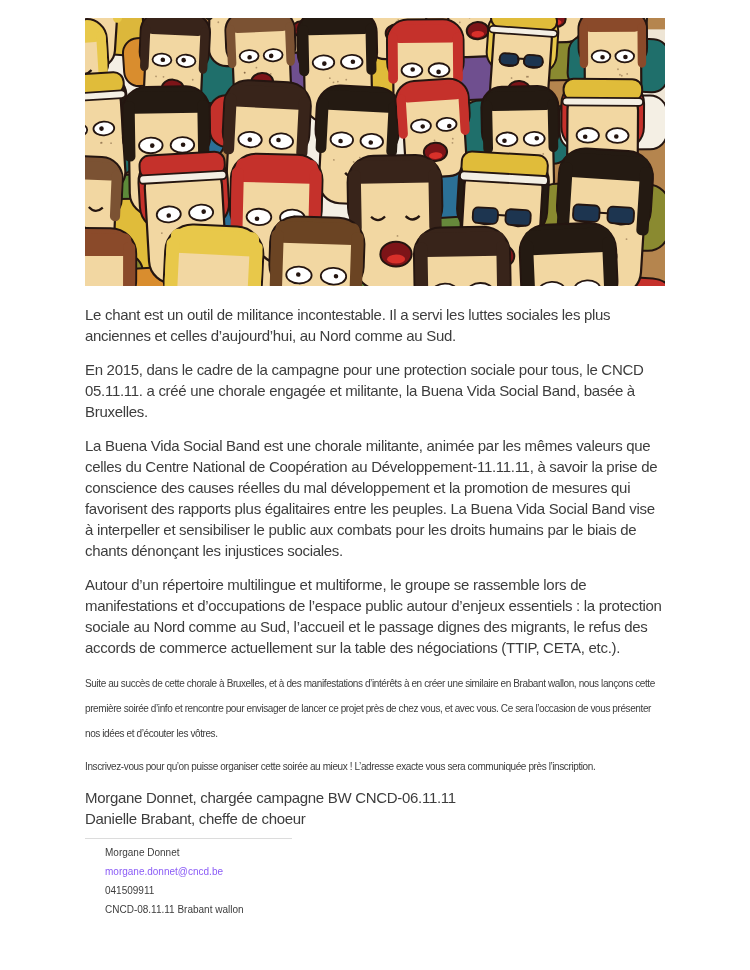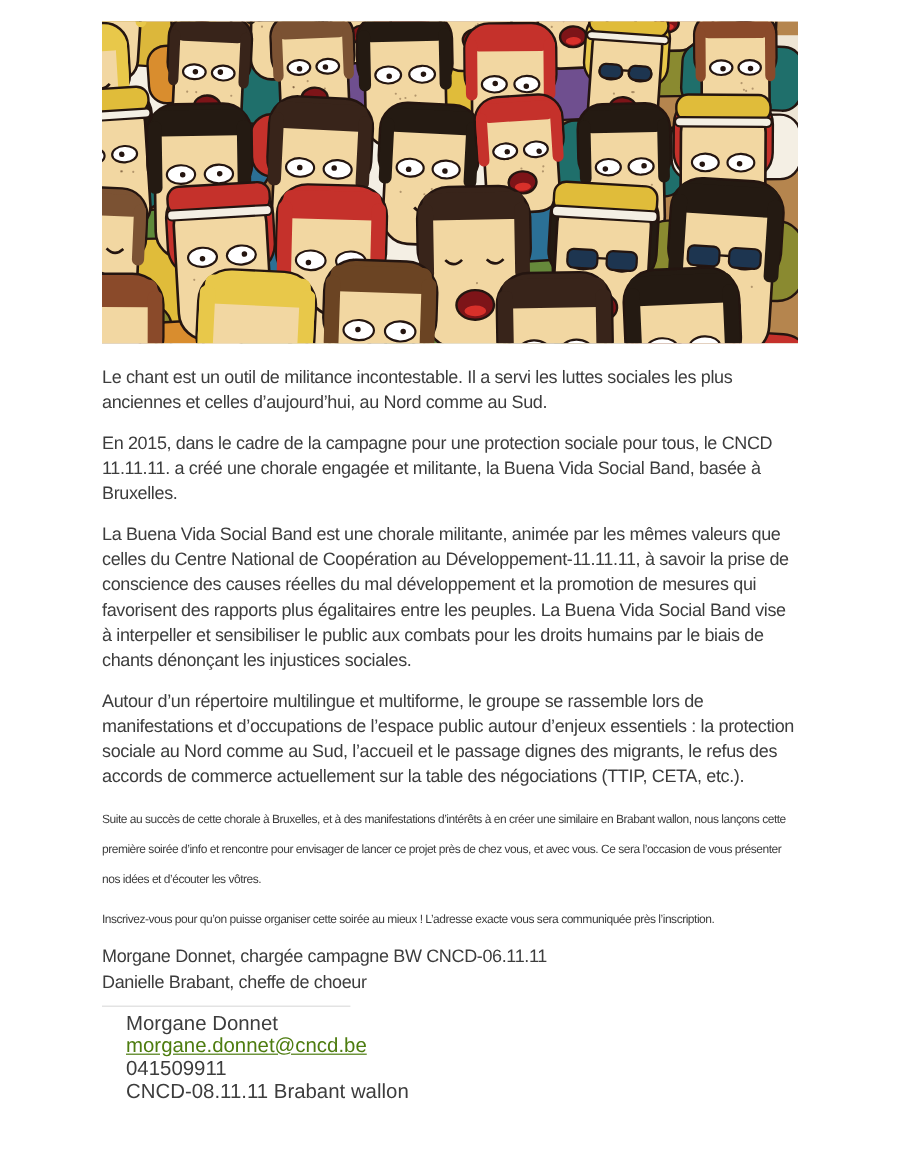--- a/index.html
+++ b/index.html
@@ -8,23 +8,23 @@
     font-family:"Liberation Sans",sans-serif;color:#3d3d3d;
   }
   .content{width:580px;margin:18px auto}
   .hero{margin:0;width:580px;height:268px;overflow:hidden;background:#b5854e}
   .hero svg{display:block}
   .body-text{padding-top:18px}
   p{margin:0 0 13px;font-size:15px;line-height:21px;letter-spacing:-0.3px}
   p.lg{font-size:10px;line-height:25px;letter-spacing:-0.4px;margin:0 0 8px}
   p.credits{margin-bottom:9px}
   .sig-divider{width:207px;border-top:1px solid #dcdcdc;margin:2px 0 5px}
-  .sig-lines{padding-left:20px;font-size:17px;line-height:18px}
+  .sig-lines{padding-left:20px;font-size:10px;line-height:18px}
   .sig-lines > div{margin:0 0 1px}
-  .sig-email{color:#4d7c0f;text-decoration:underline;cursor:pointer}
+  .sig-email{color:#8b5cf6;cursor:pointer}
 </style>
 </head>
 <body>
 
 <div class="page">
   <div class="content">
 
     <figure class="hero" id="hero">
         <svg width="580" height="268" viewBox="0 0 580 268">
           <rect x="0" y="0" width="580" height="268" fill="#b5854e"></rect>
@@ -621,21 +621,21 @@
             <circle cx="481.6663879761992" cy="291.161853390838" r="0.9" fill="rgba(60,30,10,0.35)"></circle>
             <circle cx="467.2298605798285" cy="297.7251873308226" r="0.9" fill="rgba(60,30,10,0.35)"></circle>
             <circle cx="497.2893710911806" cy="294.19156463693565" r="0.9" fill="rgba(60,30,10,0.35)"></circle>
             <path d="M 473.25138746779413 312.97168054083176 q 11.815427455864848 10.9714683518745 23.630854911729696 0" fill="none" stroke="#241510" stroke-width="2.4"></path>
           </g>
         </svg>
       </figure>
 
     <div class="body-text">
       <p>Le chant est un outil de militance incontestable. Il a servi les luttes sociales les plus anciennes et celles d’aujourd’hui, au Nord comme au Sud.</p>
-      <p>En 2015, dans le cadre de la campagne pour une protection sociale pour tous, le CNCD 11.11.11. a créé une chorale engagée et militante, la Buena Vida Social Band, basée à Bruxelles.</p>
+      <p>En 2015, dans le cadre de la campagne pour une protection sociale pour tous, le CNCD 05.11.11. a créé une chorale engagée et militante, la Buena Vida Social Band, basée à Bruxelles.</p>
       <p>La Buena Vida Social Band est une chorale militante, animée par les mêmes valeurs que celles du Centre National de Coopération au Développement-11.11.11, à savoir la prise de conscience des causes réelles du mal développement et la promotion de mesures qui favorisent des rapports plus égalitaires entre les peuples. La Buena Vida Social Band vise à interpeller et sensibiliser le public aux combats pour les droits humains par le biais de chants dénonçant les injustices sociales.</p>
       <p>Autour d’un répertoire multilingue et multiforme, le groupe se rassemble lors de manifestations et d’occupations de l’espace public autour d’enjeux essentiels : la protection sociale au Nord comme au Sud, l’accueil et le passage dignes des migrants, le refus des accords de commerce actuellement sur la table des négociations (TTIP, CETA, etc.).</p>
       <p class="lg">Suite au succès de cette chorale à Bruxelles, et à des manifestations d’intérêts à en créer une similaire en Brabant wallon, nous lançons cette première soirée d’info et rencontre pour envisager de lancer ce projet près de chez vous, et avec vous. Ce sera l’occasion de vous présenter nos idées et d’écouter les vôtres.</p>
       <p class="lg">Inscrivez-vous pour qu’on puisse organiser cette soirée au mieux ! L’adresse exacte vous sera communiquée près l’inscription.</p>
 
       <p class="credits">
         <span>Morgane Donnet, chargée campagne BW CNCD-06.11.11</span><br>
         <span>Danielle Brabant, cheffe de choeur</span>
       </p>
 

